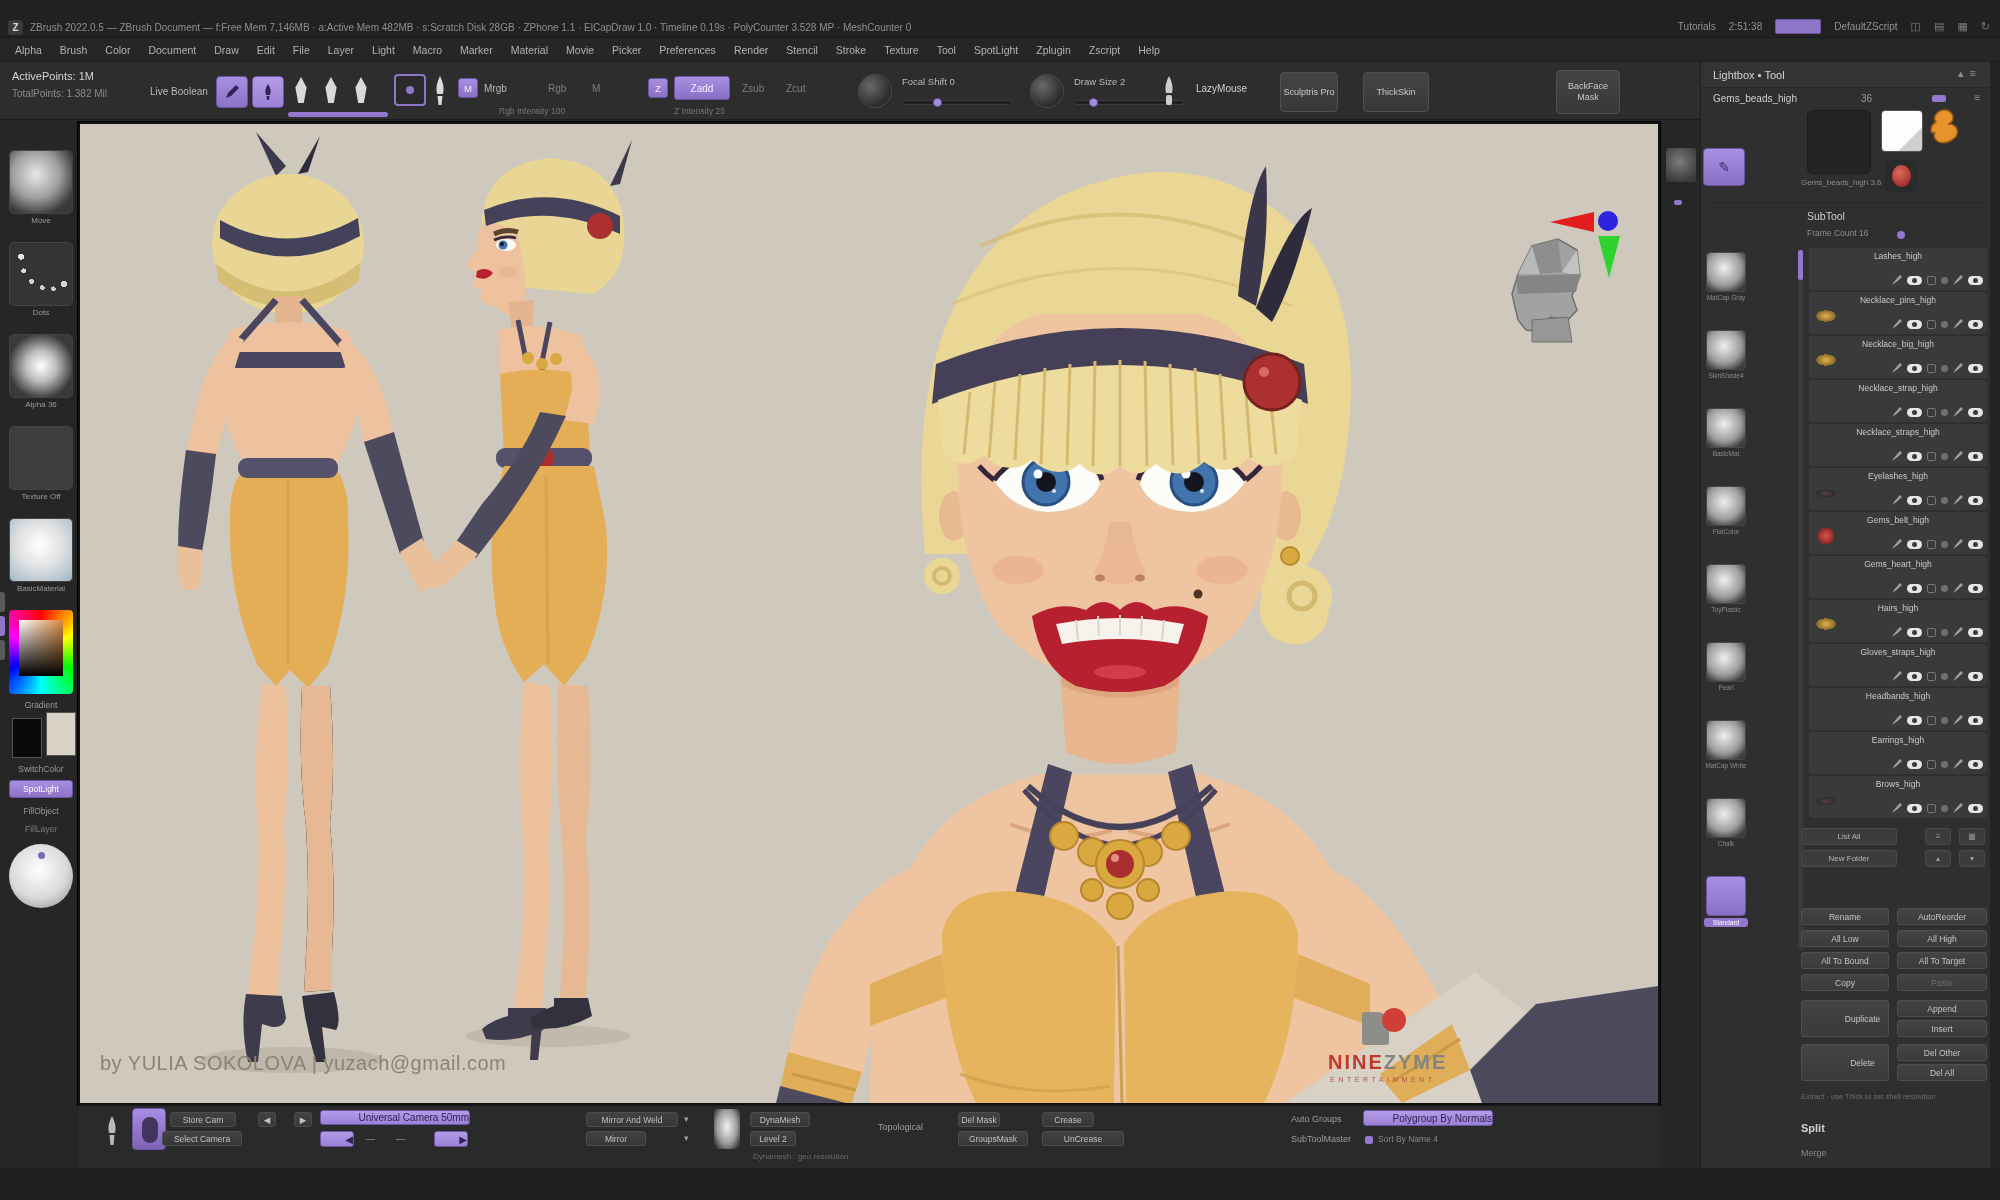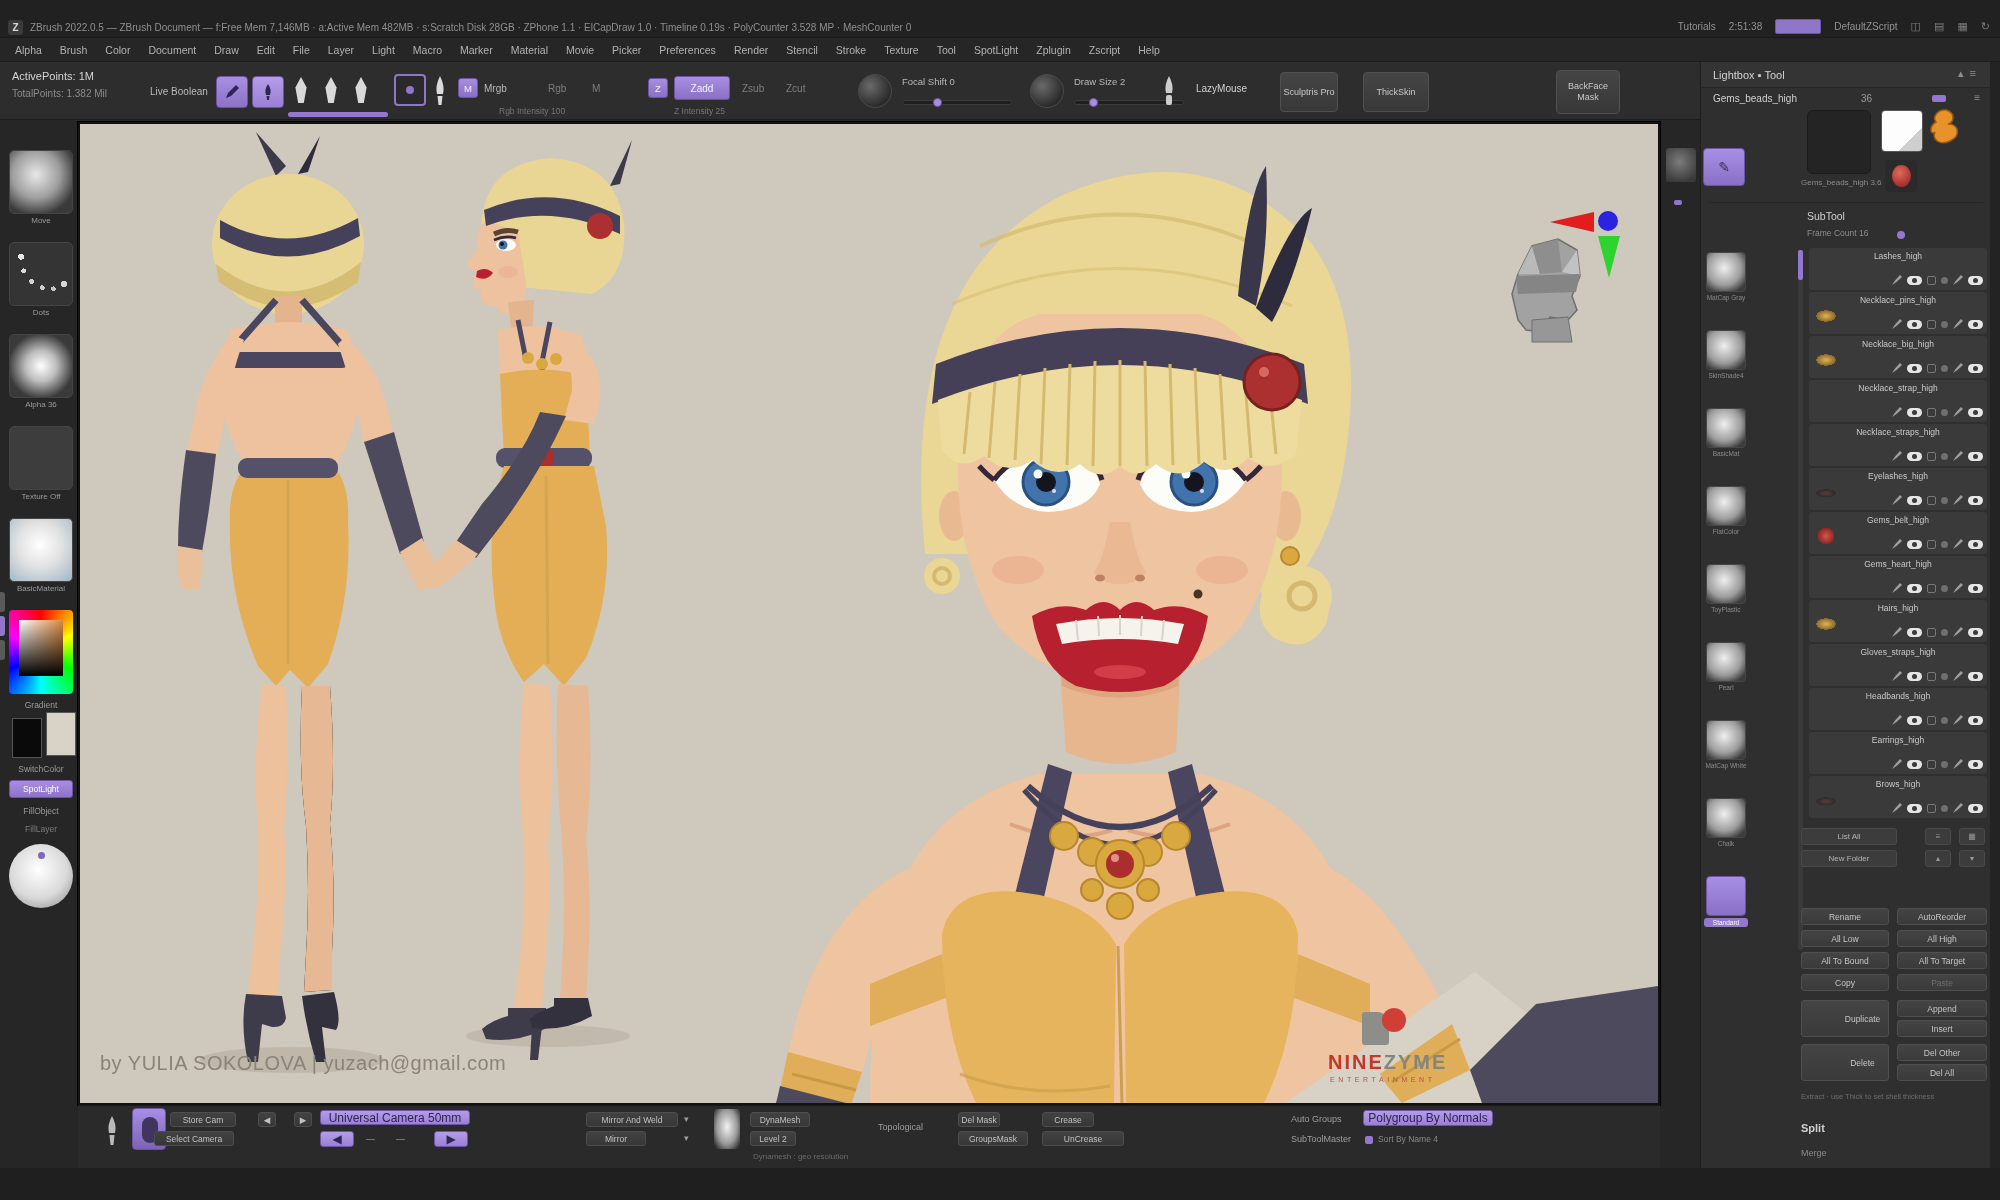--- a/index.html
+++ b/index.html
@@ -153,21 +153,21 @@
   .tp-split { left:100px; top:1060px; font-size:11px; color:#d0d0d0; font-weight:bold; }
   .tp-merge { left:100px; top:1086px; font-size:9px; color:#8a8a8a; }
   #rightedge { left:1990px; top:62px; width:10px; height:1138px; background:#232323; }
 
   
   #bottomshelf { left:78px; top:1105px; width:1582px; height:63px; background:#2a2a2a; border-top:1px solid #1a1a1a; }
   .bs-btn { position:absolute; height:15px; background:linear-gradient(#424242,#373737); border:1px solid #4d4d4d;
     border-radius:3px; font-size:8.5px; color:#c2c2c2; text-align:center; line-height:14px; }
   .bs-lbl { position:absolute; font-size:9px; color:#9d9d9d; }
   .bs-purple { position:absolute; background:linear-gradient(#b49ce8,#9a80d6); border:1px solid #6a54a3; border-radius:3px;
-    color:#2f2453; font-size:12px; text-align:center; }
+    color:#2f2453; font-size:10px; text-align:right; }
   .camthumb { position:absolute; left:54px; top:2px; width:34px; height:42px; border-radius:4px;
     background:linear-gradient(#a88fe6,#7c63b5); border:1px solid #6a54a3; }
   .camthumb::after { content:""; position:absolute; left:9px; top:8px; width:16px; height:26px; border-radius:8px; background:#41355f; }
   .alphathumb { position:absolute; left:636px; top:3px; width:26px; height:40px; border-radius:3px;
     background:radial-gradient(ellipse at 50% 45%, #f2f2f2, #9a9a9a 55%, #2e2e2e 90%); }
   .bs-note { position:absolute; left:675px; top:46px; font-size:8px; color:#6b6b6b; }
   #belowbar { left:0; top:1168px; width:2000px; height:32px; background:#1f1f1f; }
 
   .icon-pen-shape { width:14px; height:26px; background:#d9d9d9; clip-path:polygon(50% 0, 90% 40%, 70% 100%, 30% 100%, 10% 40%); }
 </style>
@@ -807,35 +807,35 @@
     <div class="actbtn" style="left:100px; top:890px; width:88px;">All To Bound</div>
     <div class="actbtn" style="left:196px; top:890px; width:90px;">All To Target</div>
     <div class="actbtn" style="left:100px; top:912px; width:88px;">Copy</div>
     <div class="actbtn dim" style="left:196px; top:912px; width:90px;">Paste</div>
     <div class="actbtn tall" style="left:100px; top:938px; width:88px;">Duplicate</div>
     <div class="actbtn" style="left:196px; top:938px; width:90px;">Append</div>
     <div class="actbtn" style="left:196px; top:958px; width:90px;">Insert</div>
     <div class="actbtn tall" style="left:100px; top:982px; width:88px;">Delete</div>
     <div class="actbtn" style="left:196px; top:982px; width:90px;">Del Other</div>
     <div class="actbtn" style="left:196px; top:1002px; width:90px;">Del All</div>
-    <div class="abs tp-note">Extract · use Thick to set shell thickness</div>
+    <div class="abs tp-note">Extract · use Thick to set shell resolution</div>
     <div class="abs tp-split">Split</div>
     <div class="abs tp-merge">Merge</div>
   </div>
   <div id="rightedge" class="abs"></div>
 
   <div id="bottomshelf" class="abs">
     <div class="abs" style="left:26px; top:10px;">
       <svg width="16" height="30" viewBox="0 0 16 30">
           <path d="M8 0 Q13 9 11 17 L5 17 Q3 9 8 0 Z M5.5 19 L10.5 19 L9.5 29 L6.5 29 Z" fill="#b9b9b9"></path>
         </svg>
     </div>
     <div class="camthumb"></div>
     <div class="bs-btn" style="left:92px; top:6px; width:66px;">Store Cam</div>
-    <div class="bs-btn" style="left:76px; top:25px; width:80px;">Select Camera</div>
+    <div class="bs-btn" style="left:84px; top:25px; width:80px;">Select Camera</div>
     <div class="bs-btn" style="left:180px; top:6px; width:18px;">◀</div>
     <div class="bs-btn" style="left:216px; top:6px; width:18px;">▶</div>
     <div class="bs-purple" style="left:242px; top:4px; width:150px; height:15px; line-height:14px;">Universal Camera 50mm</div>
     <div class="bs-purple" style="left:242px; top:25px; width:34px; height:16px; line-height:15px;">◀</div>
     <div class="bs-lbl" style="left:288px; top:28px;">—</div>
     <div class="bs-lbl" style="left:318px; top:28px;">—</div>
     <div class="bs-purple" style="left:356px; top:25px; width:34px; height:16px; line-height:15px;">▶</div>
     <div class="bs-btn" style="left:508px; top:6px; width:92px;">Mirror And Weld</div>
     <div class="bs-lbl" style="left:606px; top:8px;">▾</div>
     <div class="bs-btn" style="left:508px; top:25px; width:60px;">Mirror</div>

